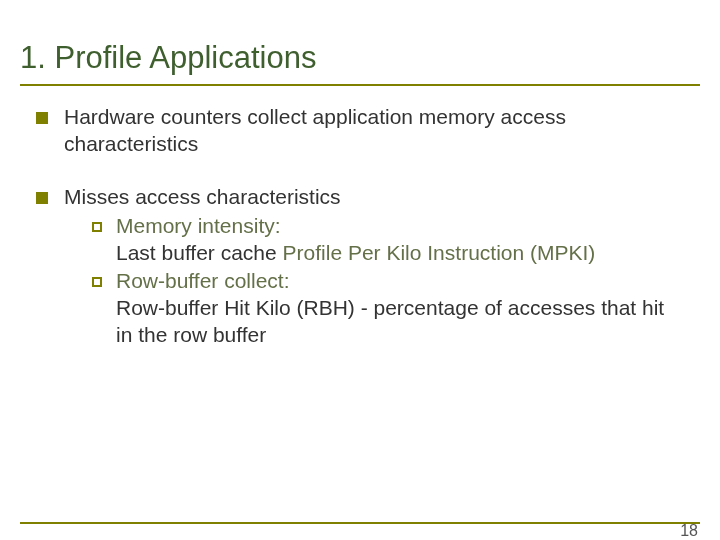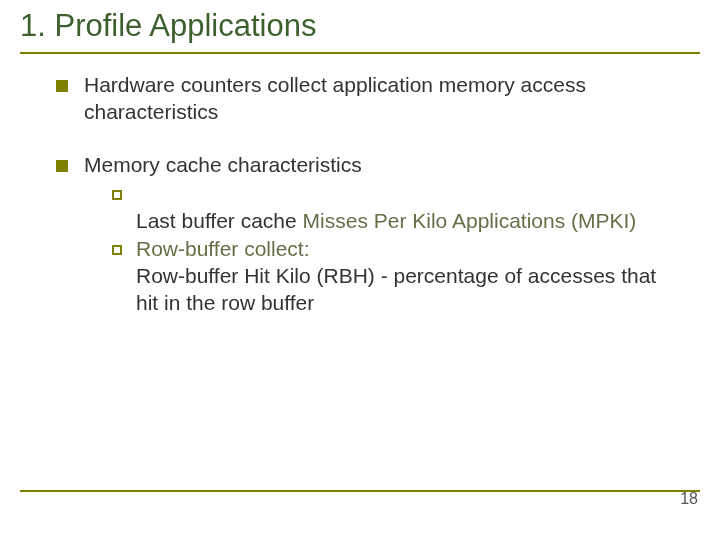--- a/index.html
+++ b/index.html
@@ -13,38 +13,38 @@
     overflow: hidden;
   }
   .slide {
     position: relative;
     width: 720px;
     height: 540px;
     box-sizing: border-box;
   }
   .title-block {
     padding: 8px 20px 6px 20px;
+    margin-top: 32px;
   }
   .title {
     font-size: 31px;
     font-weight: 400;
     color: #3f5f2f;
     margin: 0;
     letter-spacing: 0px;
   }
   .title-rule {
     border: none;
     border-top: 2px solid #808000;
     margin: 2px 20px 0 20px;
   }
   .content {
     padding: 18px 48px 0 36px;
     font-size: 21px;
     line-height: 1.28;
-    margin-left: 20px;
   }
   .lvl1 {
     display: flex;
     margin-bottom: 26px;
   }
   .lvl1 .bullet1 {
     width: 12px;
     height: 12px;
     min-width: 12px;
     background: #808000;
@@ -104,27 +104,27 @@
   <div class="content">
 
     <div class="lvl1">
       <div class="bullet1"></div>
       <div class="lvl1-body">Hardware counters collect application memory access characteristics</div>
     </div>
 
     <div class="lvl1">
       <div class="bullet1"></div>
       <div class="lvl1-body">
-        <div>Memory cache characteristics</div>
+        <div>Misses access characteristics</div>
 
         <div class="lvl2">
           <div class="bullet2"></div>
           <div class="lvl2-body">
-            <br>
-            <span>Last buffer cache </span><span class="mpki-highlight">Misses Per Kilo Applications (MPKI)</span>
+            <span class="l2-label">Memory intensity:</span><br>
+            <span>Last buffer cache </span><span class="mpki-highlight">Profile Per Kilo Instruction (MPKI)</span>
           </div>
         </div>
 
         <div class="lvl2">
           <div class="bullet2"></div>
           <div class="lvl2-body">
             <span class="l2-label">Row-buffer collect:</span><br>
             <span>Row-buffer Hit Kilo (RBH)</span><span> - percentage of accesses that hit in the row buffer</span>
           </div>
         </div>

